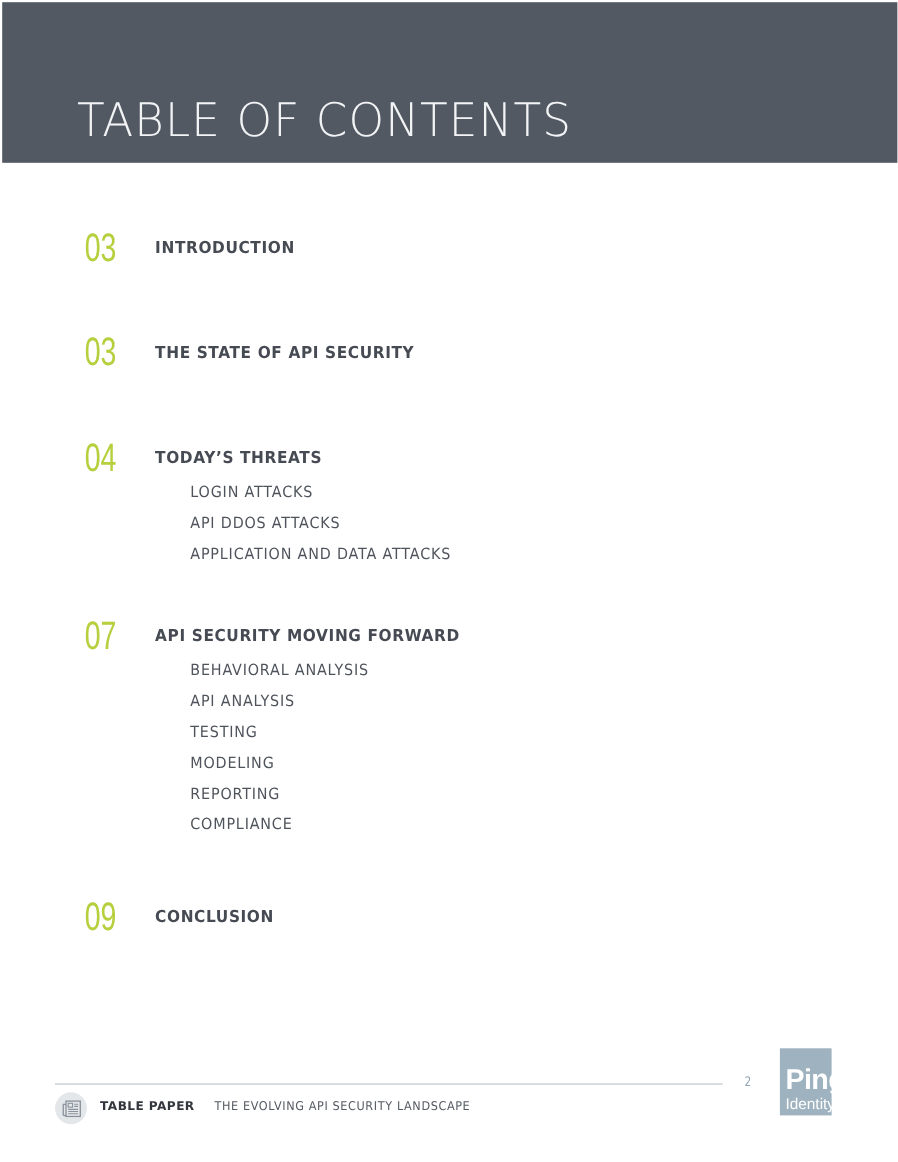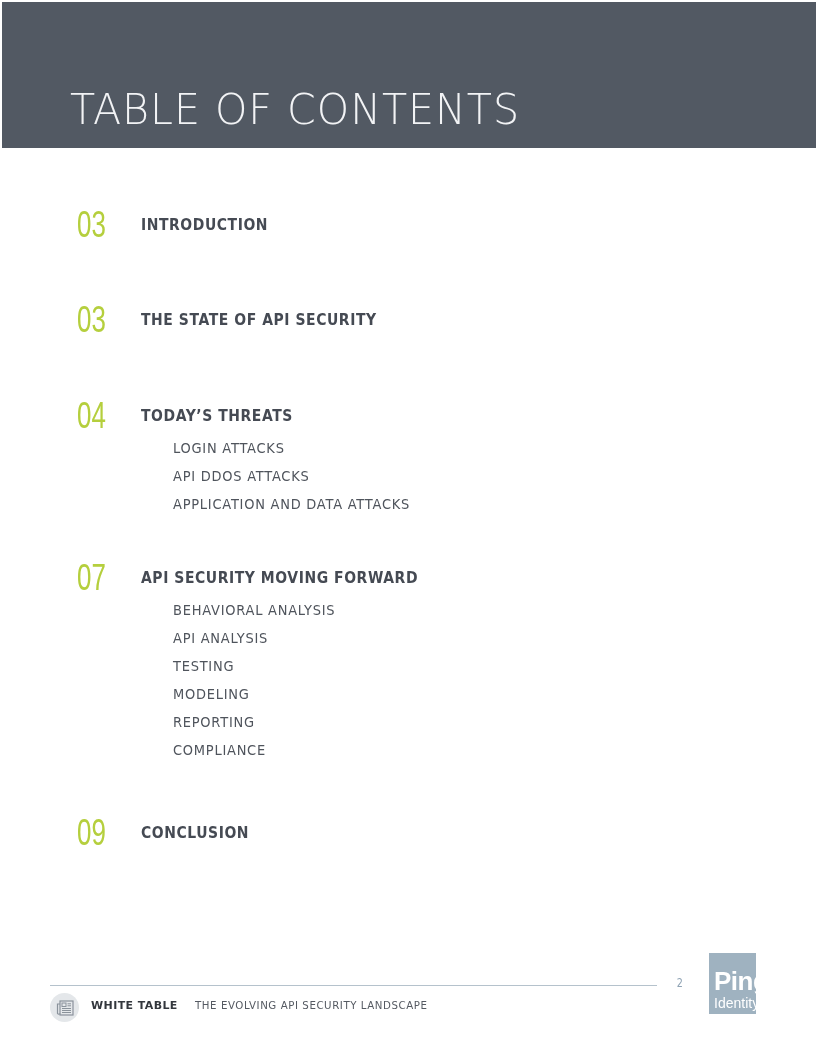--- a/index.html
+++ b/index.html
@@ -56,19 +56,19 @@
     <rect x="4" y="1" width="13" height="14" fill="none" stroke="#8a929b" stroke-width="1.2"></rect>
     <path d="M4 4 H1.5 V13.5 A1.5 1.5 0 0 0 4 13.5" fill="none" stroke="#8a929b" stroke-width="1.2"></path>
     <rect x="6" y="3" width="4" height="3.5" fill="none" stroke="#8a929b" stroke-width="1"></rect>
     <line x1="11.5" y1="3.8" x2="15" y2="3.8" stroke="#8a929b" stroke-width="1"></line>
     <line x1="11.5" y1="5.8" x2="15" y2="5.8" stroke="#8a929b" stroke-width="1"></line>
     <line x1="6" y1="8.5" x2="15" y2="8.5" stroke="#8a929b" stroke-width="1"></line>
     <line x1="6" y1="10.5" x2="15" y2="10.5" stroke="#8a929b" stroke-width="1"></line>
     <line x1="6" y1="12.5" x2="15" y2="12.5" stroke="#8a929b" stroke-width="1"></line>
   </svg>
 </div>
-<div class="footer-label">WHITE TABLE</div>
+<div class="footer-label">TABLE PAPER</div>
 <div class="footer-doc-title">THE EVOLVING API SECURITY LANDSCAPE</div>
 
 <div class="logo">
   <div class="logo-word">Ping</div>
   <div class="logo-sub">Identity.</div>
 </div>
 
 </body></html>

